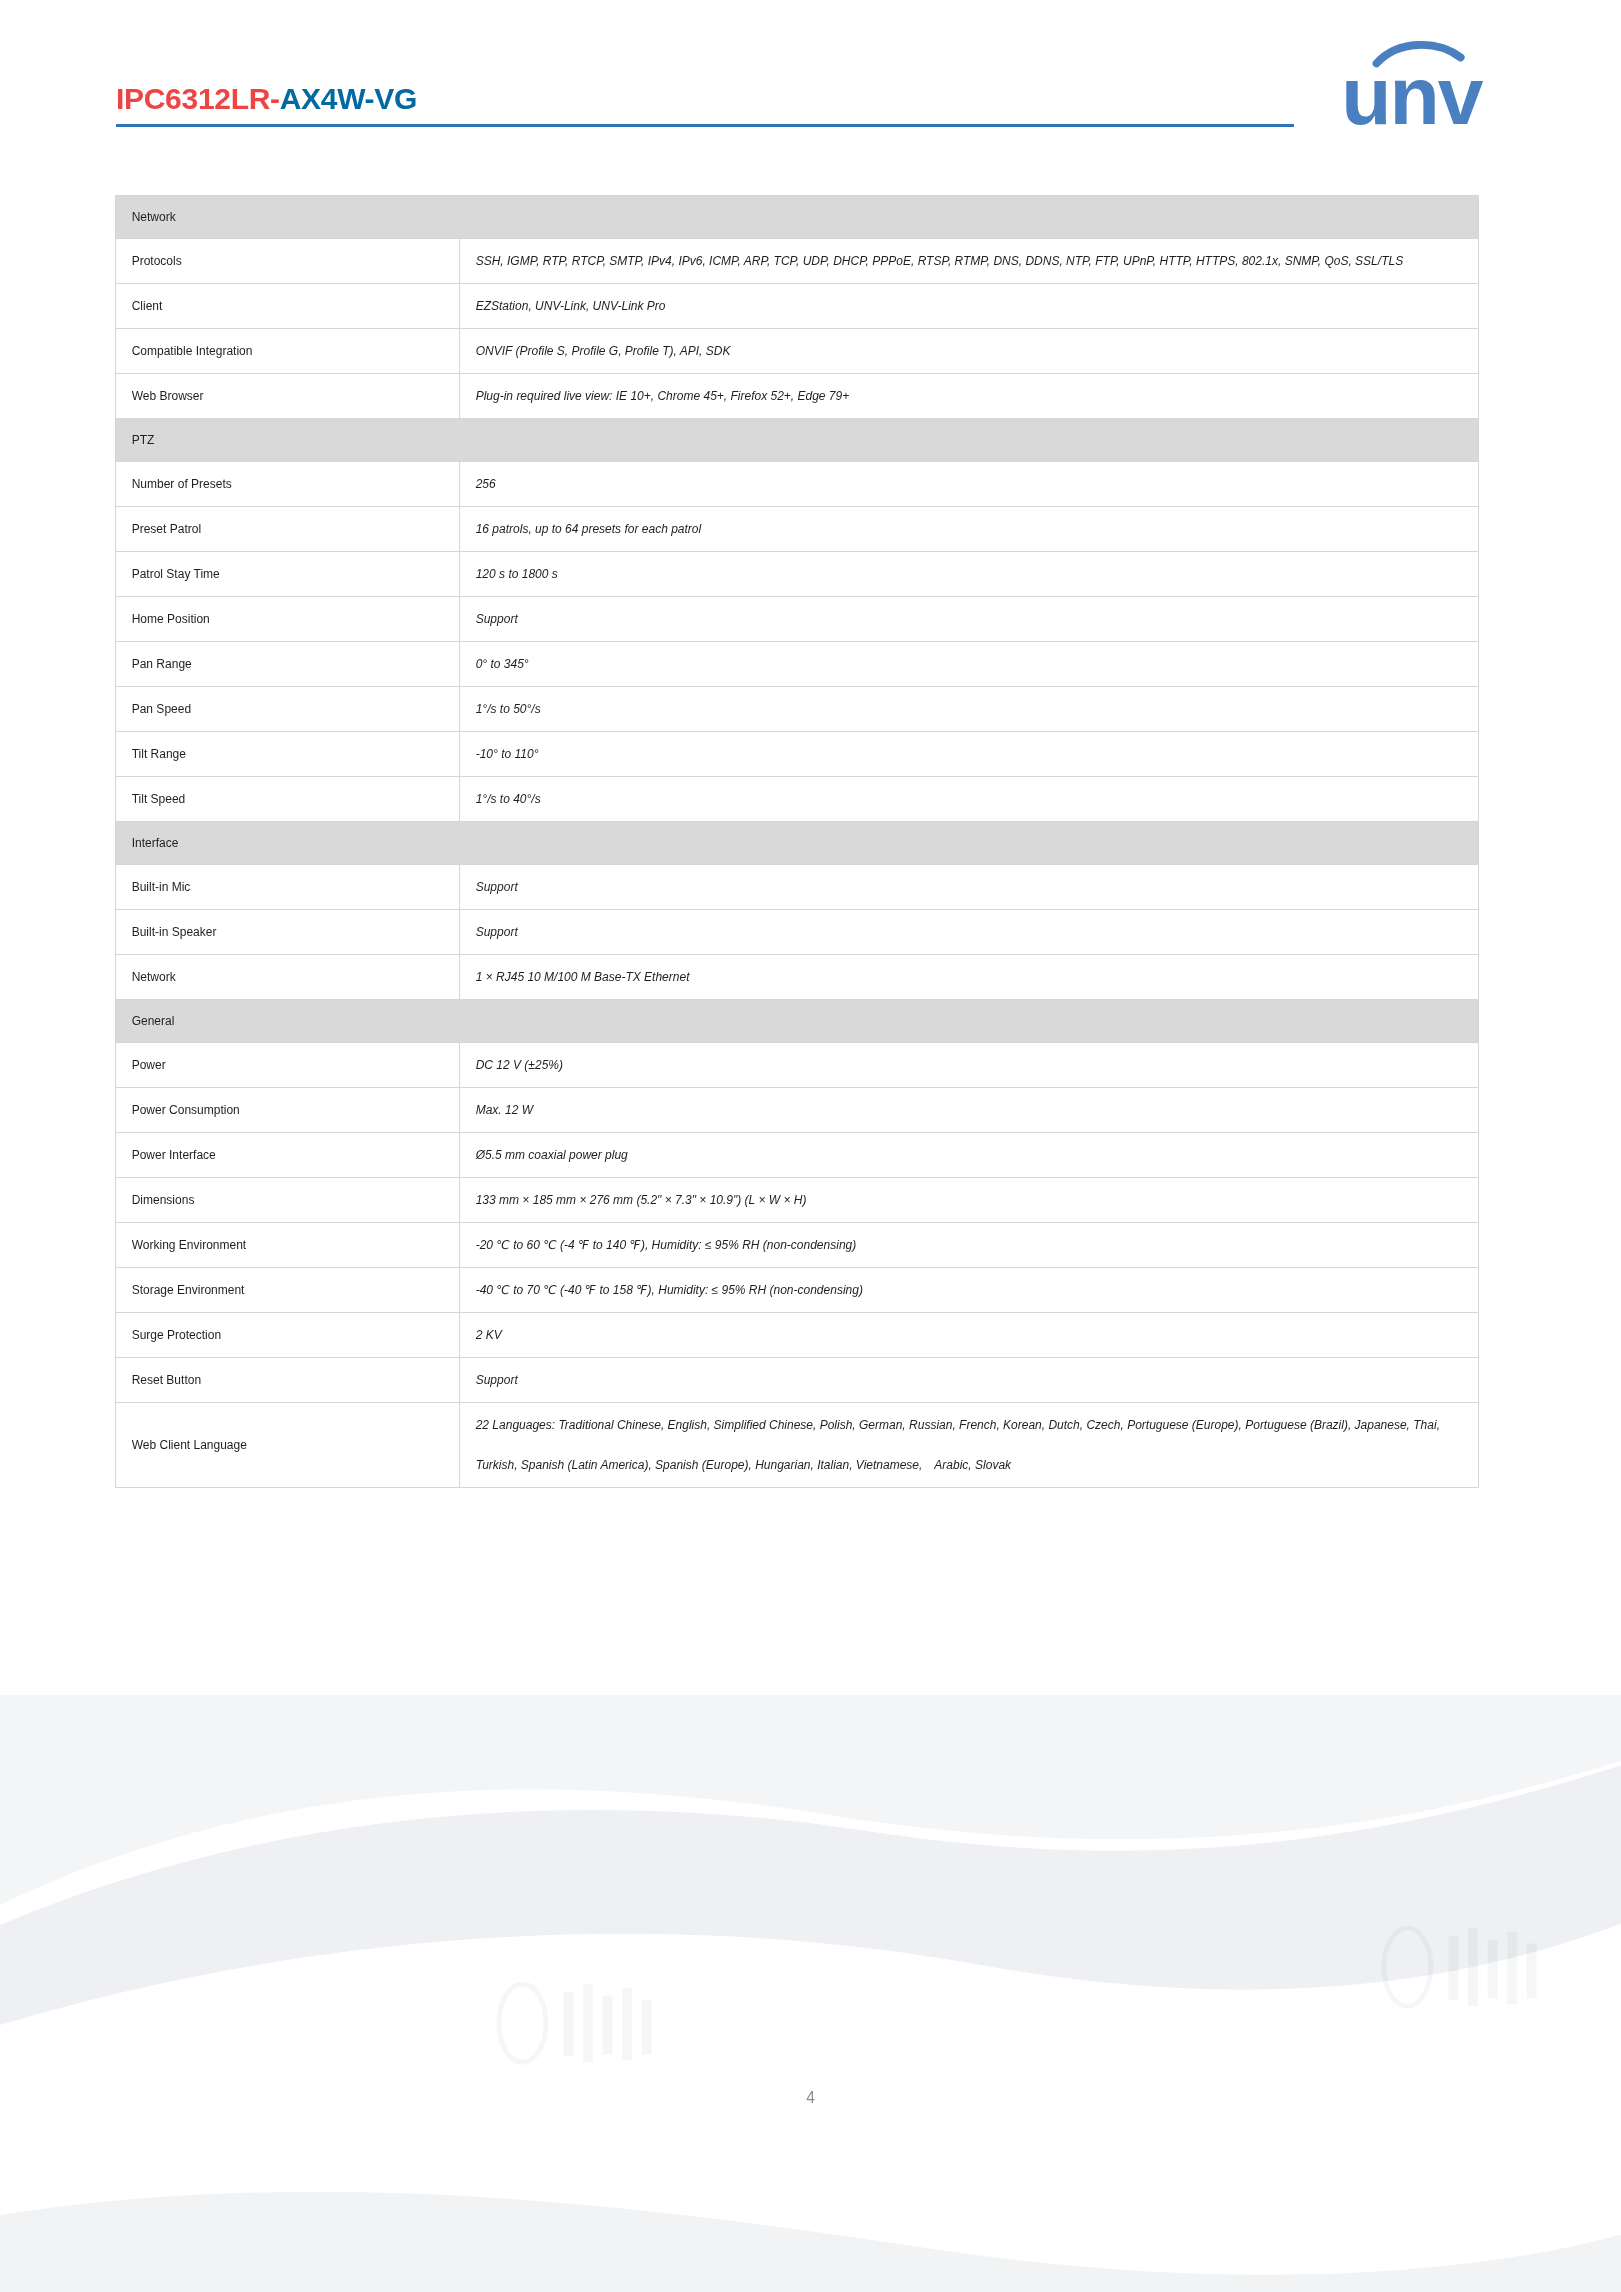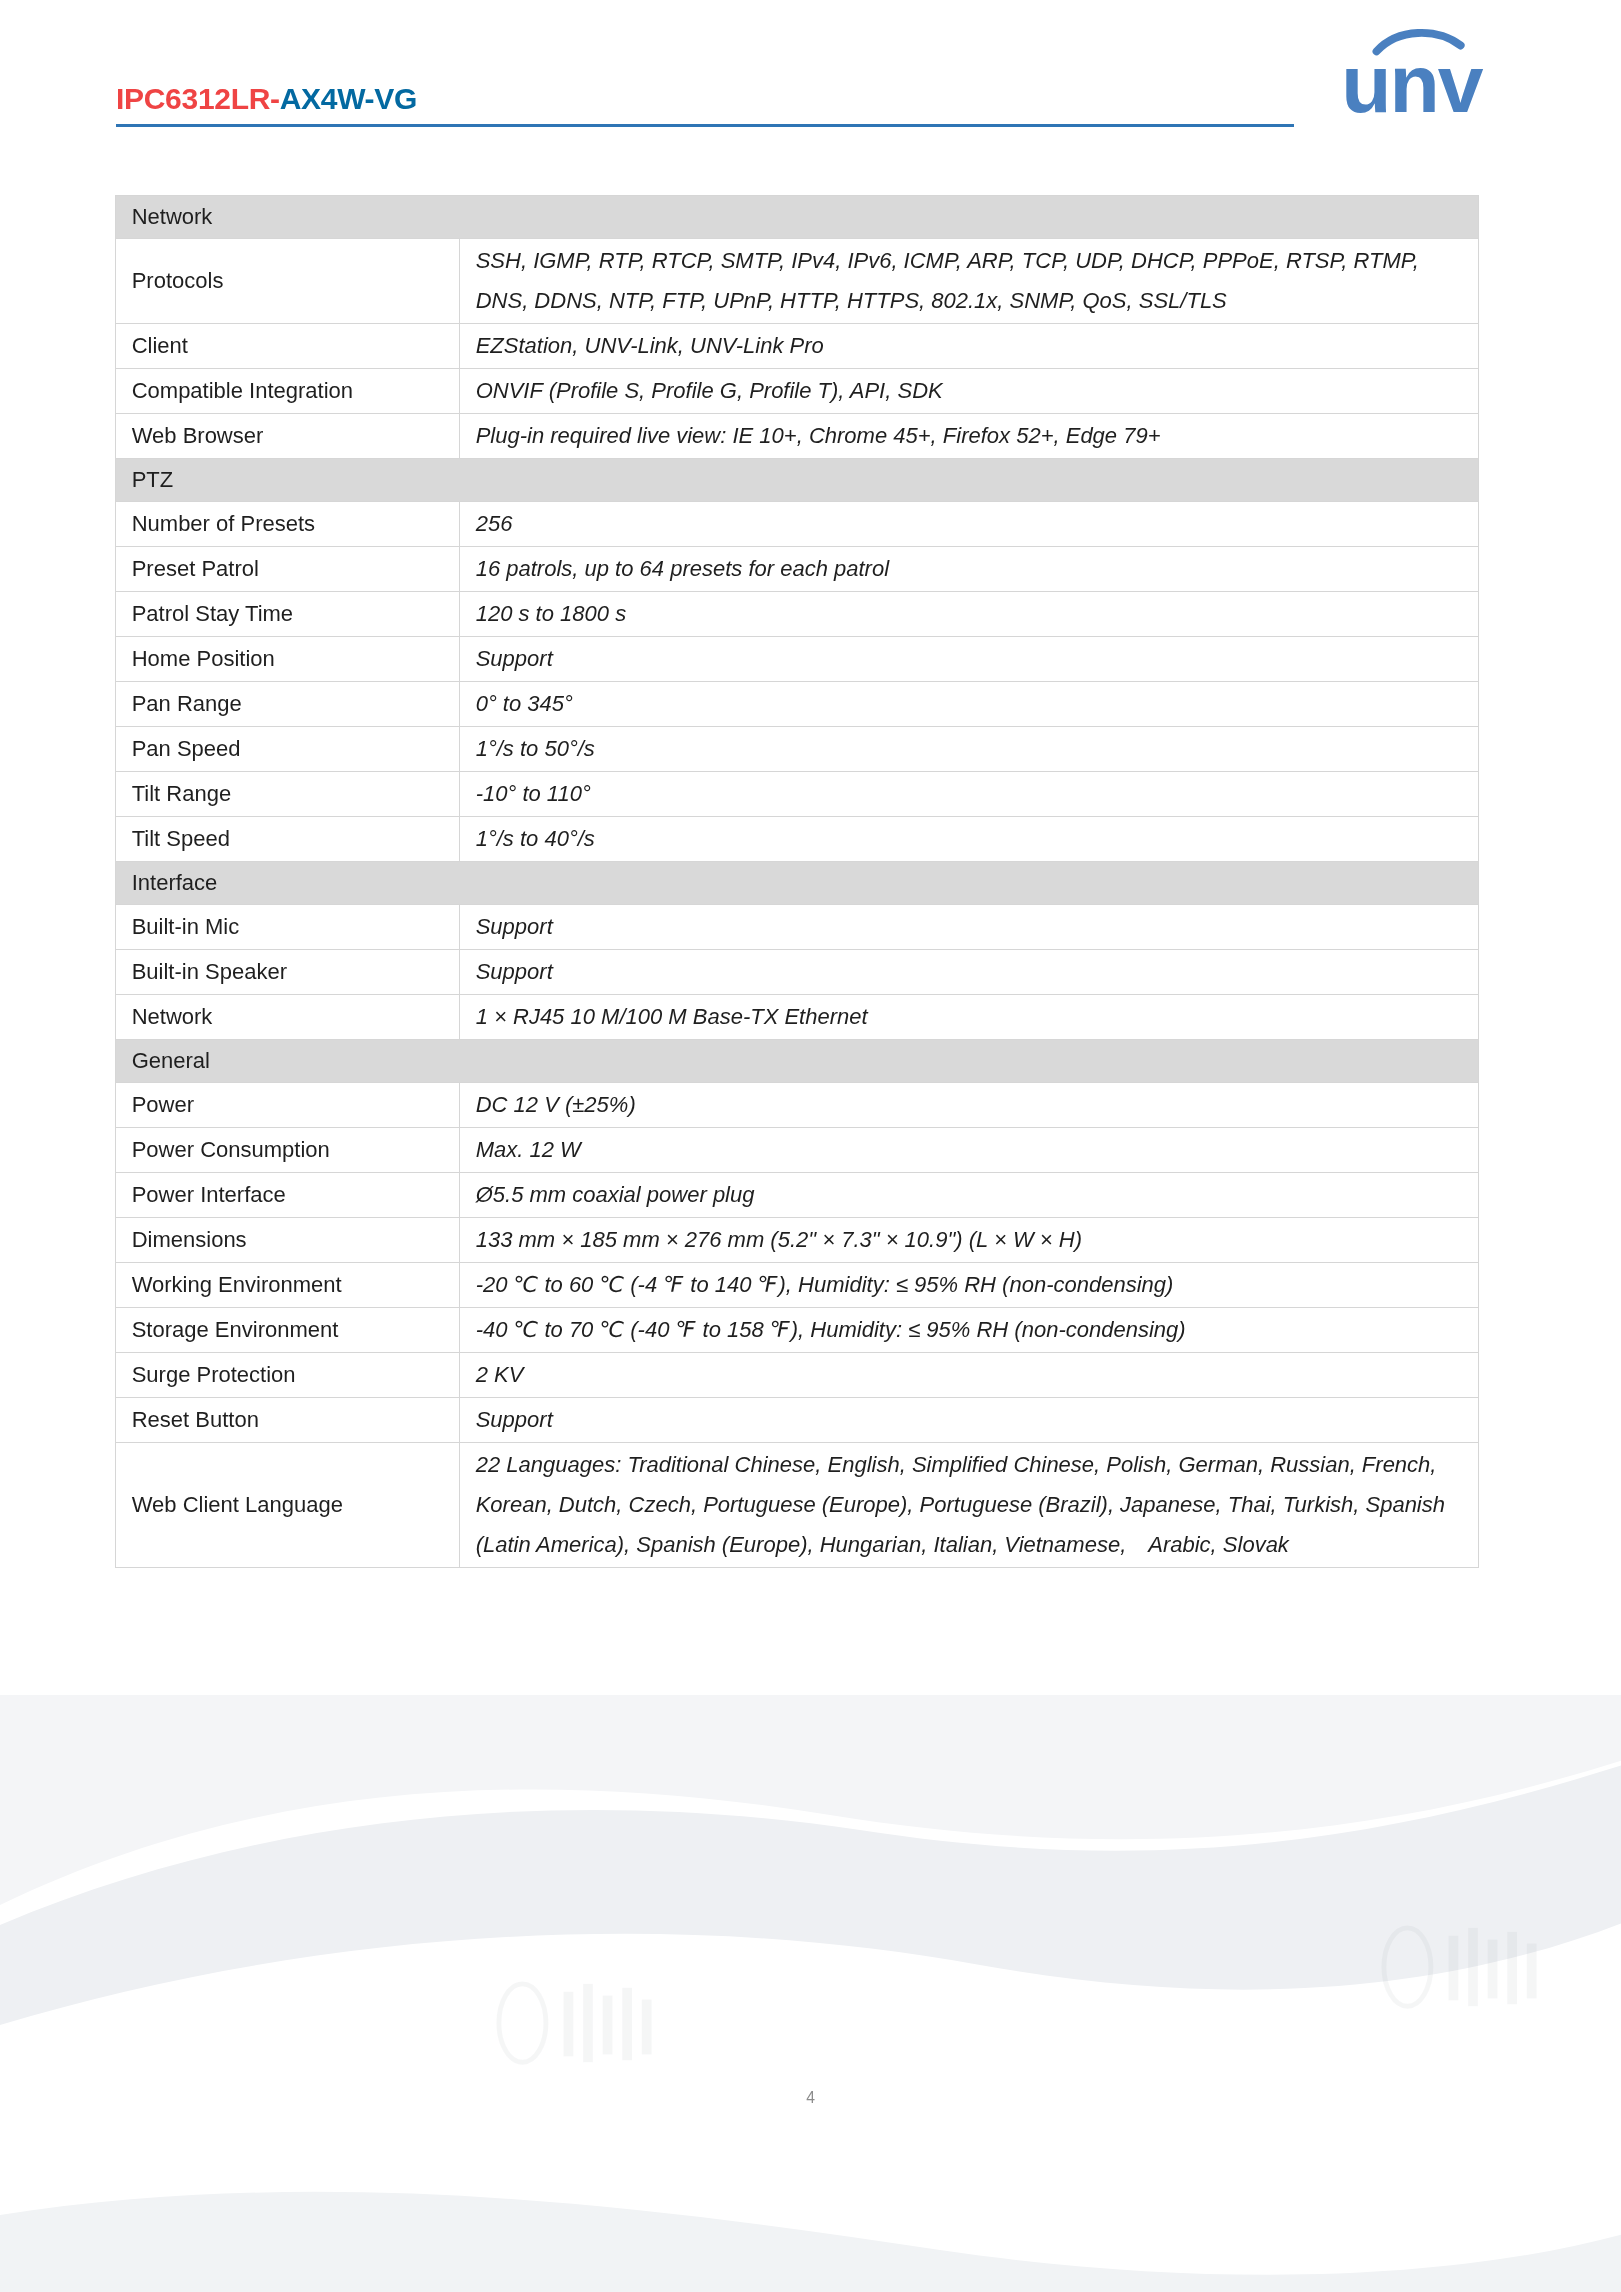--- a/index.html
+++ b/index.html
@@ -17,31 +17,31 @@
     font-size:30px; font-weight:bold; letter-spacing:-0.3px;
     white-space:nowrap;
   }
   .doc-title .t1 { color:#ef4444; }
   .doc-title .t2 { color:#0369a1; }
   .header-rule {
     position:absolute; left:116px; top:124px;
     width:1178px; height:2.9px; background:#2e75b5;
   }
   .logo {
-    position:absolute; left:1337px; top:22px;
+    position:absolute; left:1337px; top:34px;
     width:173px; height:94px;text-align:center;
   }
 
   
   .spec-table {
     position:absolute; left:115px; top:195px;
     width:1364px;
     border:1px solid #d6d6d6;
     box-sizing:border-box;
-    font-size:22px; color:#1f1f1f;
+    font-size:12px; color:#1f1f1f;
   }
   .band {
     height:42px; line-height:42px;
     background:#d9d9d9;
     padding-left:15.7px;
     border-bottom:1px solid #d6d6d6;
   }
   .spec-row {
     display:flex;
     border-bottom:1px solid #d6d6d6;

